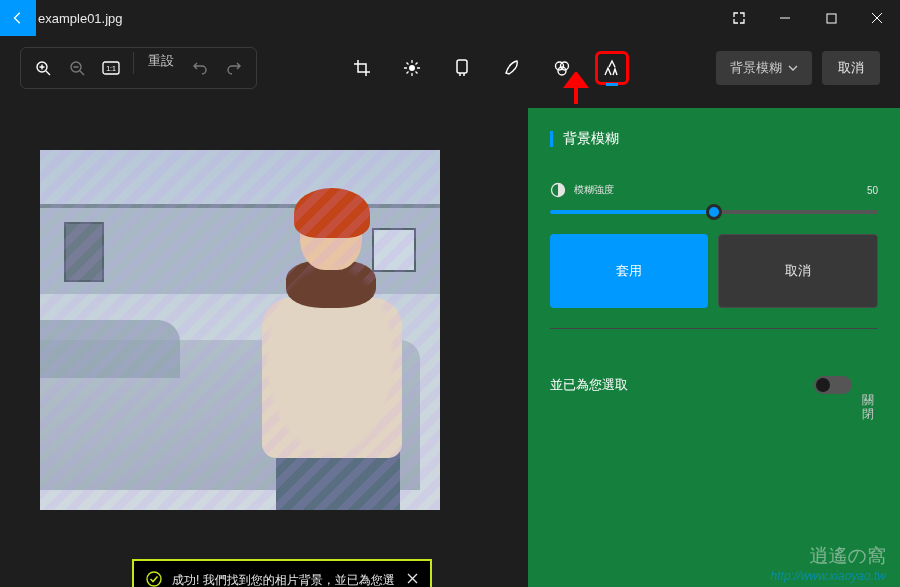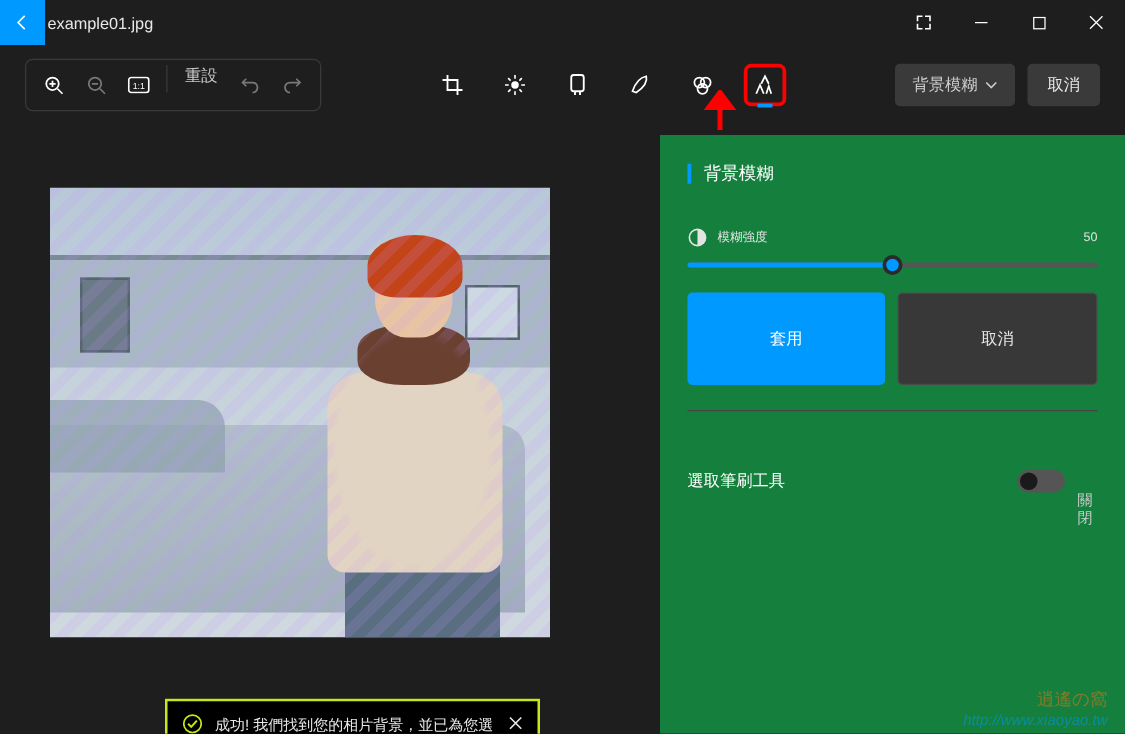--- a/index.html
+++ b/index.html
@@ -64,21 +64,21 @@
 .btn-row { display: flex; gap: 10px; }
 .apply-btn { flex: 1; background: #0099ff; border: none; color: #fff; padding: 28px 0; border-radius: 4px; font-size: 13px; cursor: pointer; }
 .panel-cancel { flex: 1; background: #383838; border: 1px solid #4a4a4a; color: #e8e8e8; padding: 9px 0; border-radius: 4px; font-size: 13px; cursor: pointer; }
 .divider { height: 1px; background: #444; }
 .brush-row { display: flex; align-items: center; font-size: 13px; gap: 10px; }
 .toggle { margin-left: auto; width: 38px; height: 18px; background: #555; border-radius: 10px; position: relative; cursor: pointer; }
 .toggle .knob { position: absolute; left: 2px; top: 2px; width: 14px; height: 14px; background: #1a1a1a; border-radius: 50%; }
 .toggle-label { font-size: 12px; color: #ccc; width: 16px; line-height: 1.2; margin-top: 44px; }
 
 .watermark { position: absolute; bottom: 4px; right: 14px; display: flex; flex-direction: column; align-items: flex-end; opacity: 0.5; }
-.wm-top { color: #f97316; font-size: 14px; font-family: Liberation Serif, serif; }
+.wm-top { color: #e5e5e5; font-size: 19px; font-family: Liberation Serif, serif; }
 .wm-bot { color: #0099ff; font-size: 12px; font-style: italic; text-align: right; }
 </style>
 </head>
 <body>
 
 <div class="titlebar">
   <div class="back-btn">
     <svg viewBox="0 0 16 16">
         <path d="M10 2 L4 8 L10 14" stroke="#fff" stroke-width="1.5" fill="none"></path>
       </svg>
@@ -256,21 +256,21 @@
     </div>
 
     <div class="btn-row">
       <button class="apply-btn">套用</button>
       <button class="panel-cancel">取消</button>
     </div>
 
     <div class="divider"></div>
 
     <div class="brush-row">
-      <span>選取筆刷工具</span>
+      <span>並已為您選取</span>
       <div class="toggle">
           <div class="knob"></div>
         </div>
       <div class="toggle-label">關閉</div>
     </div>
   </div>
 </div>
 
 <div class="watermark">
   <div class="wm-top">逍遙の窩</div>

